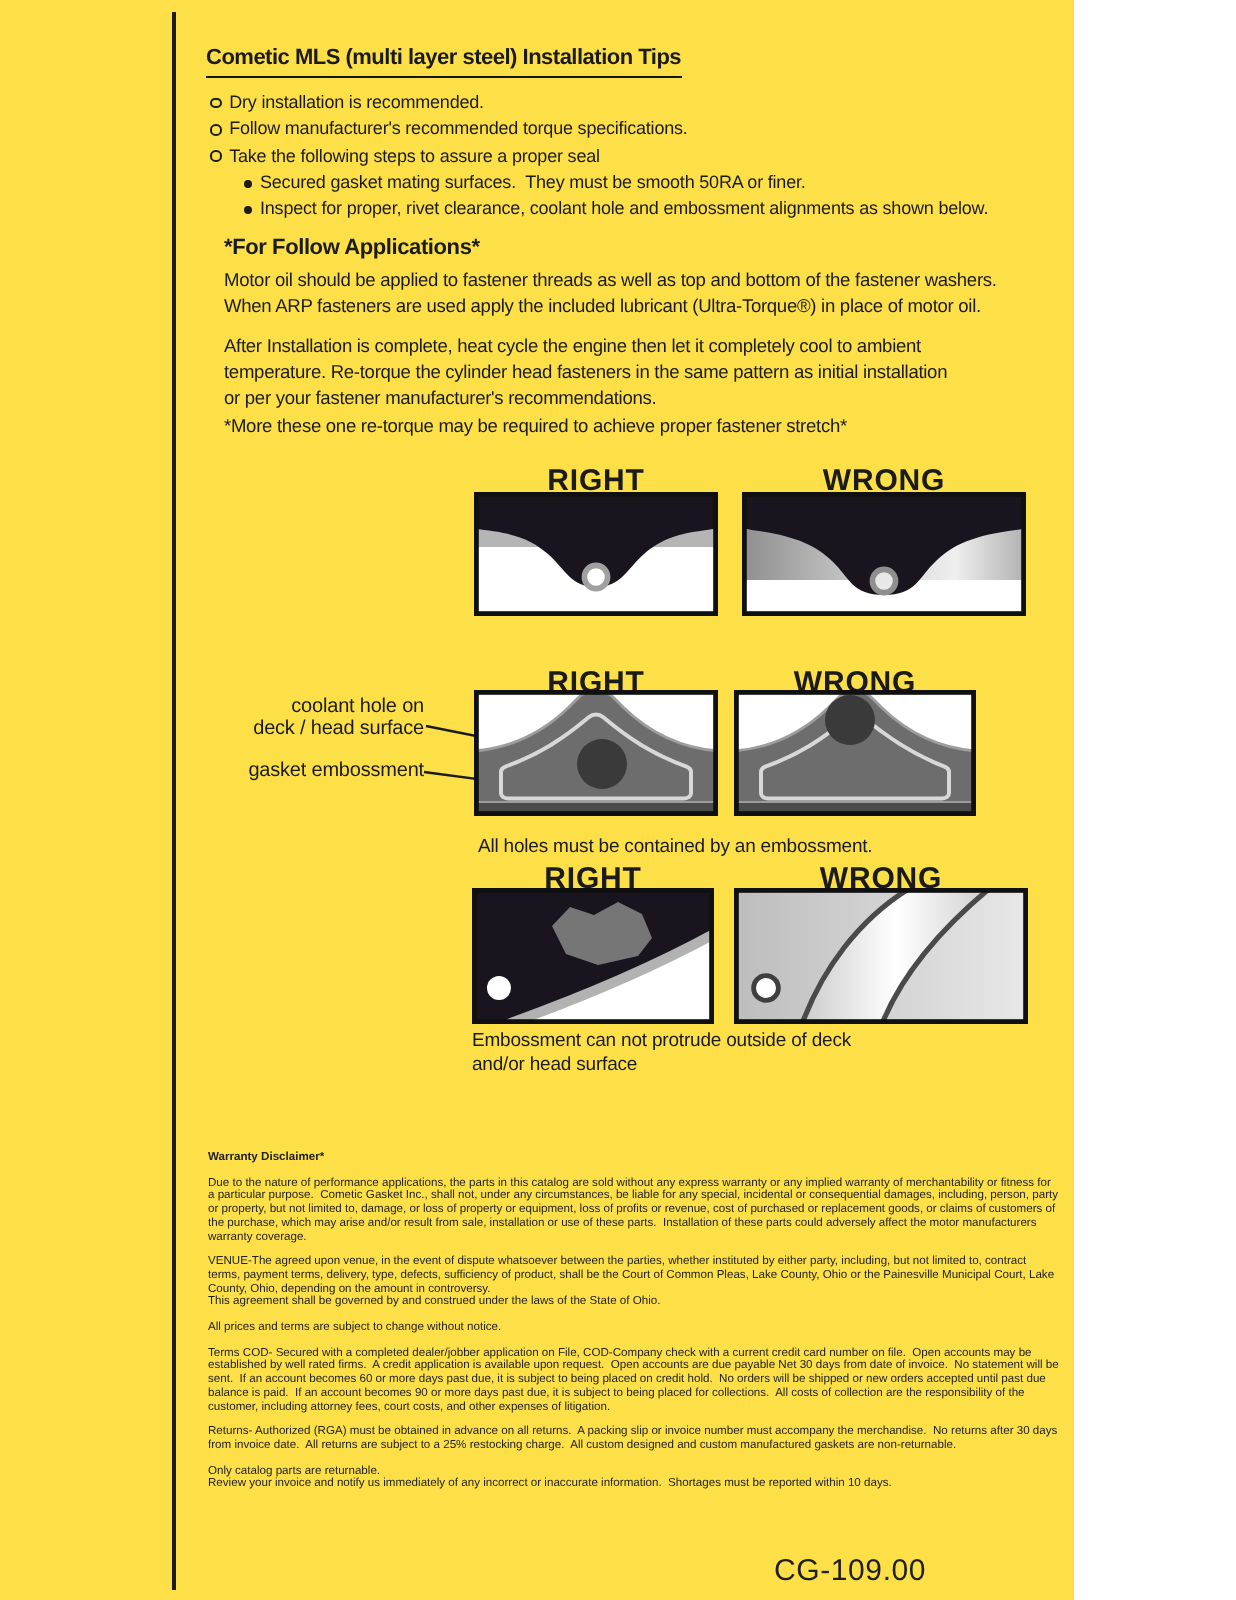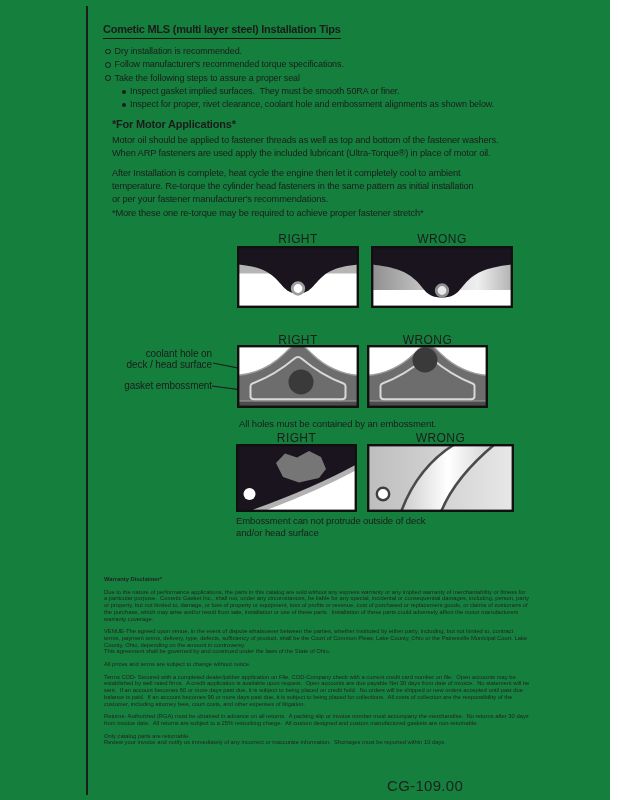--- a/index.html
+++ b/index.html
@@ -1,34 +1,34 @@
 <!DOCTYPE html>
 <html><head>
 <meta charset="utf-8">
 <style>
   html,body{margin:0;padding:0;background:#fff;}
-  #page{position:relative;width:610px;height:800px;background:#15803d;
+  #page{position:relative;width:537px;height:800px;background:#fde047;
         font-family:"Liberation Sans",sans-serif;color:#1b1b1b;overflow:hidden;}
   .abs{position:absolute;}
   .edge-line{left:86px;top:6px;width:1.6px;height:789px;background:#1c1c1c;}
   .doc-title{left:103px;top:23px;font-size:11px;font-weight:bold;letter-spacing:-0.25px;
              border-bottom:1.8px solid #151515;padding-bottom:3px;}
   .tips{left:105px;top:45px;font-size:9px;line-height:13.3px;letter-spacing:-0.1px;}
   .b{display:flex;align-items:center;}
   .b span{white-space:pre-wrap;}
   .dot-o{width:3.6px;height:3.6px;border:1px solid #1b1b1b;border-radius:50%;
          margin-right:4px;flex:none;}
   .dot-f{width:4px;height:4px;background:#1b1b1b;border-radius:50%;margin-right:4px;flex:none;}
   .sub{margin-left:17px;}
   .h2{left:112px;top:118px;font-size:11px;font-weight:bold;letter-spacing:-0.2px;}
   .para{width:432px;font-size:9.3px;line-height:13.2px;letter-spacing:-0.15px;white-space:pre-wrap;}
   .p1{left:112px;top:134px;}
   .p2{left:112px;top:167px;}
   .note{left:112px;top:207px;}
-  .dlabel{font-size:12px;font-weight:normal;letter-spacing:0.4px;text-align:center;}
+  .dlabel{font-size:15px;font-weight:bold;letter-spacing:0.4px;text-align:center;}
   .cap{font-size:9.5px;letter-spacing:-0.1px;line-height:11.5px;}
   .ann{font-size:10px;letter-spacing:-0.1px;line-height:11px;text-align:right;}
   .warranty{left:104px;top:576px;width:426px;font-size:5.8px;line-height:6.7px;color:#222;}
   .warranty .wp{margin-top:6px;white-space:pre-wrap;}
   .warranty .wh{font-weight:bold;}
   .pagenum{left:387px;top:757px;font-size:15px;letter-spacing:0.3px;color:#1f1f1f;margin-top:20px;}
   svg{display:block;}
 </style>
 </head>
 <body>
@@ -47,29 +47,29 @@
     <div class="b">
         <span class="dot-o"></span>
         <span>Follow manufacturer's recommended torque specifications.</span>
       </div>
     <div class="b">
         <span class="dot-o"></span>
         <span>Take the following steps to assure a proper seal</span>
       </div>
     <div class="b sub">
         <span class="dot-f"></span>
-        <span>Inspect gasket implied surfaces.  They must be smooth 50RA or finer.</span>
+        <span>Secured gasket mating surfaces.  They must be smooth 50RA or finer.</span>
       </div>
     <div class="b sub">
         <span class="dot-f"></span>
         <span>Inspect for proper, rivet clearance, coolant hole and embossment alignments as shown below.</span>
       </div>
   </div>
 
-  <div class="abs h2">*For Motor Applications*</div>
+  <div class="abs h2">*For Follow Applications*</div>
   <div class="abs para p2">After Installation is complete, heat cycle the engine then let it completely cool to ambient
 temperature. Re-torque the cylinder head fasteners in the same pattern as initial installation
 or per your fastener manufacturer's recommendations.</div>
   <div class="abs para p1">Motor oil should be applied to fastener threads as well as top and bottom of the fastener washers.
 When ARP fasteners are used apply the included lubricant (Ultra-Torque®) in place of motor oil.</div>
   <div class="abs para note">*More these one re-torque may be required to achieve proper fastener stretch*</div>
 
   <div class="abs dlabel" style="left:237px;top:232px;width:122px;">RIGHT</div>
   <div class="abs dlabel" style="left:371px;top:232px;width:142px;">WRONG</div>
 

